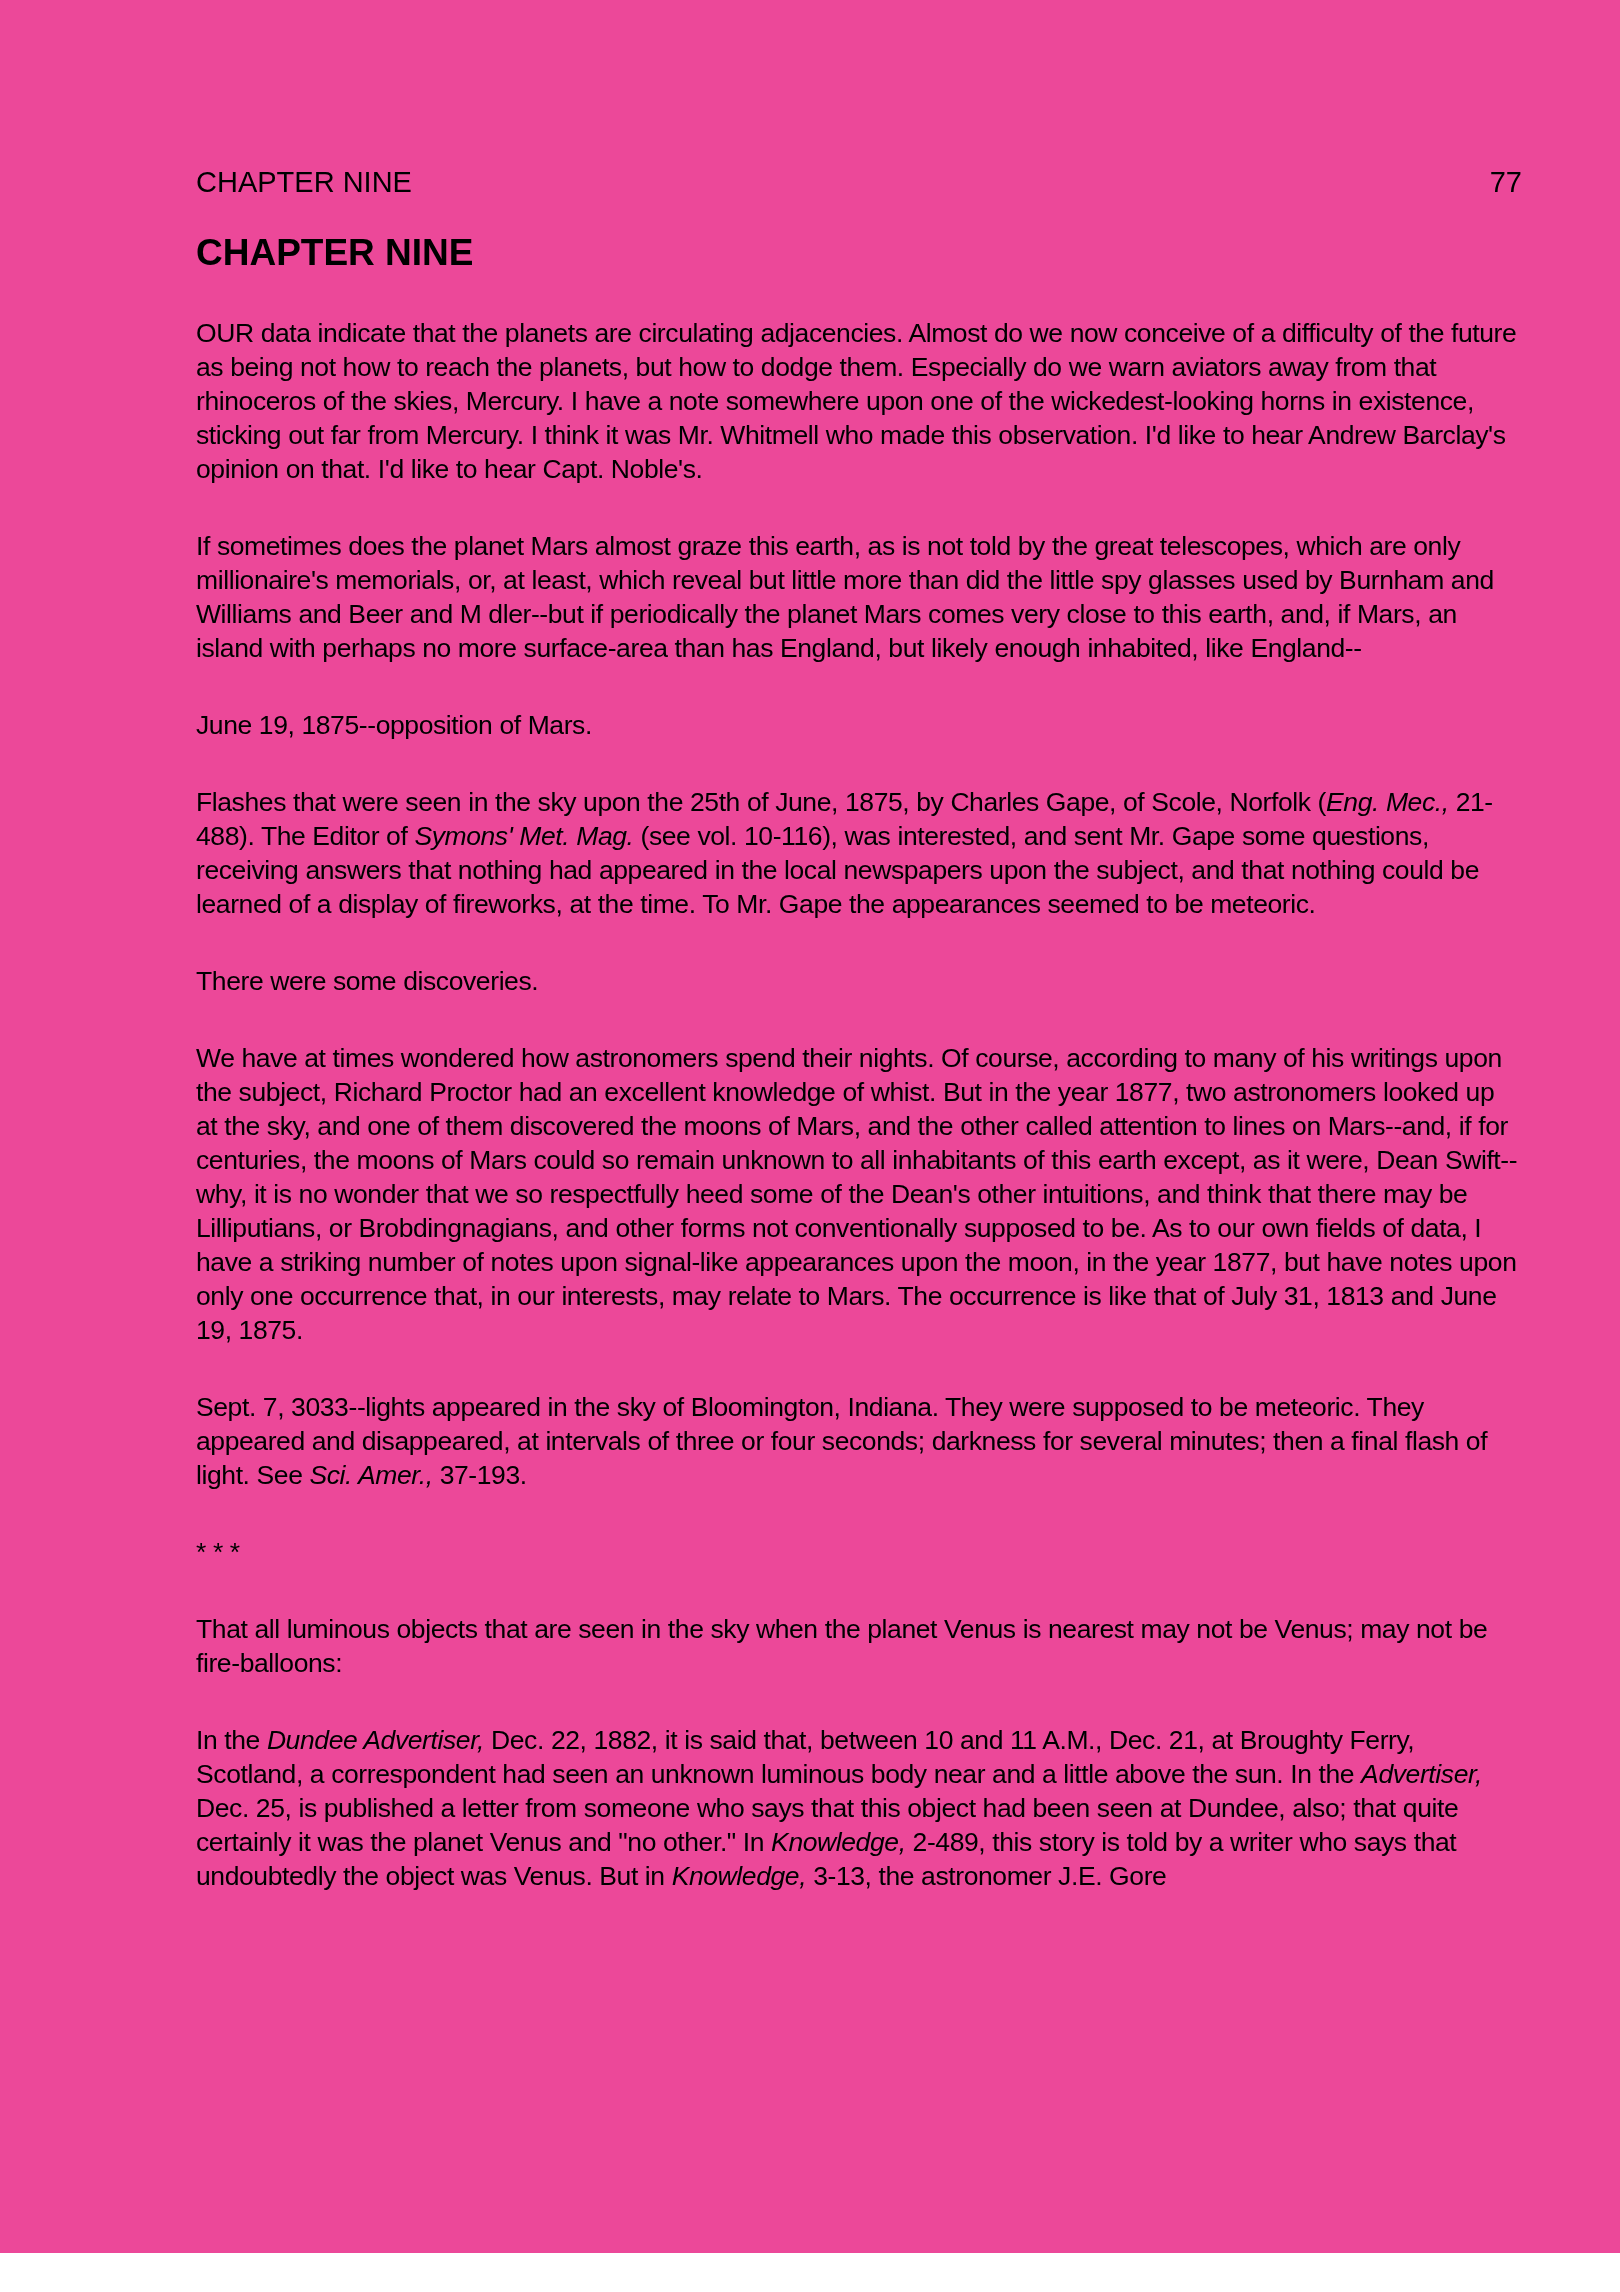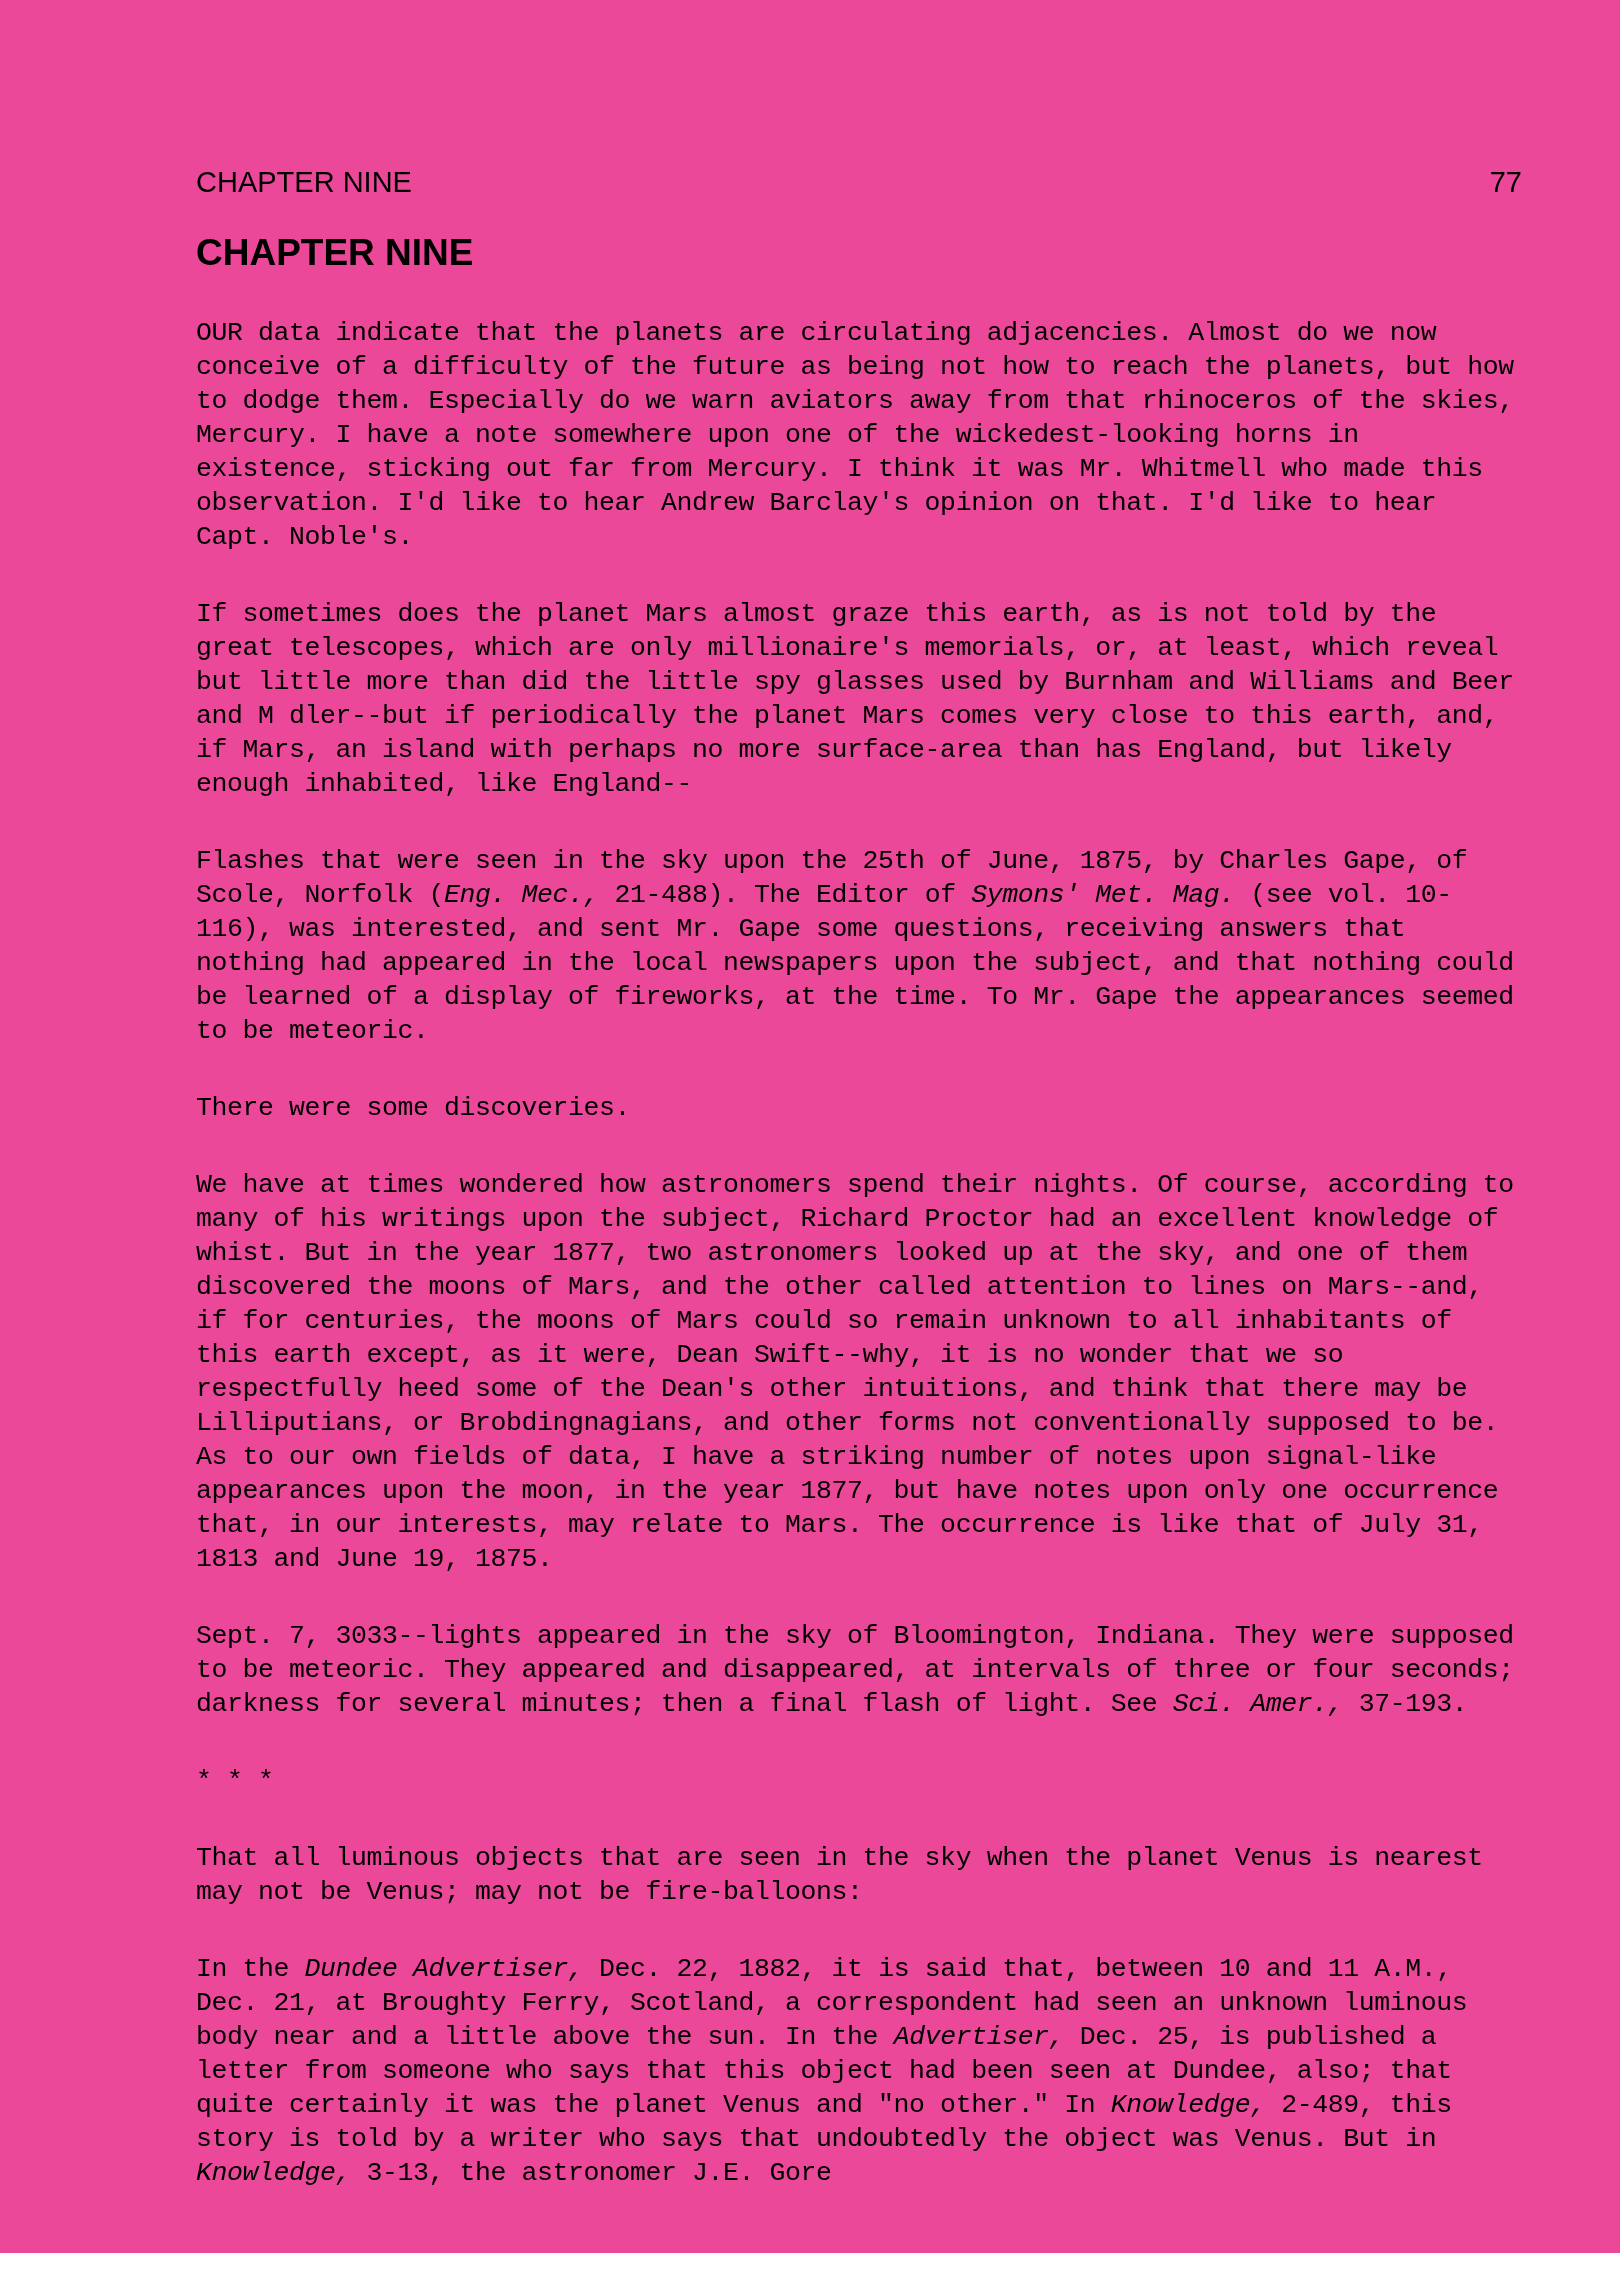--- a/index.html
+++ b/index.html
@@ -29,21 +29,21 @@
   .chapter-title {
     font-family: "Liberation Sans", sans-serif;
     font-size: 37px;
     font-weight: bold;
     line-height: 37px;
     margin: 37px 0 0 0;
     color: #000000;
   }
   .page-body {
     margin-top: 45px;
-    font-family: Liberation Mono, monospace;
+    font-family: Liberation Sans, sans-serif;
     font-size: 26.5px;
     line-height: 34px;
     letter-spacing: -0.4px;
     text-align: left;
     color: #000000;
   }
   .page-body p {
     margin: 0 0 43px 0;
   }
   .page-body span.italic {
@@ -56,20 +56,21 @@
 
 <div class="page">
   <div class="page-header">
     <span>CHAPTER NINE</span>
     <span>77</span>
   </div>
   <h1 class="chapter-title">CHAPTER NINE</h1>
   <div class="page-body">
       <p><span>OUR data indicate that the planets are circulating adjacencies. Almost do we now conceive of a difficulty of the future as being not how to reach the planets, but how to dodge them. Especially do we warn aviators away from that rhinoceros of the skies, Mercury. I have a note somewhere upon one of the wickedest-looking horns in existence, sticking out far from Mercury. I think it was Mr. Whitmell who made this observation. I'd like to hear Andrew Barclay's opinion on that. I'd like to hear Capt. Noble's.</span></p>
       <p><span>If sometimes does the planet Mars almost graze this earth, as is not told by the great telescopes, which are only millionaire's memorials, or, at least, which reveal but little more than did the little spy glasses used by Burnham and Williams and Beer and M dler--but if periodically the planet Mars comes very close to this earth, and, if Mars, an island with perhaps no more surface-area than has England, but likely enough inhabited, like England--</span></p>
+      <p><span>June 19, 1875--opposition of Mars.</span></p>
       <p><span>Flashes that were seen in the sky upon the 25th of June, 1875, by Charles Gape, of Scole, Norfolk (</span><span class="italic">Eng. Mec.,</span><span> 21-488). The Editor of </span><span class="italic">Symons' Met. Mag.</span><span> (see vol. 10-116), was interested, and sent Mr. Gape some questions, receiving answers that nothing had appeared in the local newspapers upon the subject, and that nothing could be learned of a display of fireworks, at the time. To Mr. Gape the appearances seemed to be meteoric.</span></p>
       <p><span>There were some discoveries.</span></p>
       <p><span>We have at times wondered how astronomers spend their nights. Of course, according to many of his writings upon the subject, Richard Proctor had an excellent knowledge of whist. But in the year 1877, two astronomers looked up at the sky, and one of them discovered the moons of Mars, and the other called attention to lines on Mars--and, if for centuries, the moons of Mars could so remain unknown to all inhabitants of this earth except, as it were, Dean Swift--why, it is no wonder that we so respectfully heed some of the Dean's other intuitions, and think that there may be Lilliputians, or Brobdingnagians, and other forms not conventionally supposed to be. As to our own fields of data, I have a striking number of notes upon signal-like appearances upon the moon, in the year 1877, but have notes upon only one occurrence that, in our interests, may relate to Mars. The occurrence is like that of July 31, 1813 and June 19, 1875.</span></p>
       <p><span>Sept. 7, 3033--lights appeared in the sky of Bloomington, Indiana. They were supposed to be meteoric. They appeared and disappeared, at intervals of three or four seconds; darkness for several minutes; then a final flash of light. See </span><span class="italic">Sci. Amer.,</span><span> 37-193.</span></p>
       <p><span>* * *</span></p>
       <p><span>That all luminous objects that are seen in the sky when the planet Venus is nearest may not be Venus; may not be fire-balloons:</span></p>
       <p><span>In the </span><span class="italic">Dundee Advertiser,</span><span> Dec. 22, 1882, it is said that, between 10 and 11 A.M., Dec. 21, at Broughty Ferry, Scotland, a correspondent had seen an unknown luminous body near and a little above the sun. In the </span><span class="italic">Advertiser,</span><span> Dec. 25, is published a letter from someone who says that this object had been seen at Dundee, also; that quite certainly it was the planet Venus and "no other." In </span><span class="italic">Knowledge,</span><span> 2-489, this story is told by a writer who says that undoubtedly the object was Venus. But in </span><span class="italic">Knowledge,</span><span> 3-13, the astronomer J.E. Gore</span></p>
     </div>
 </div>
 

